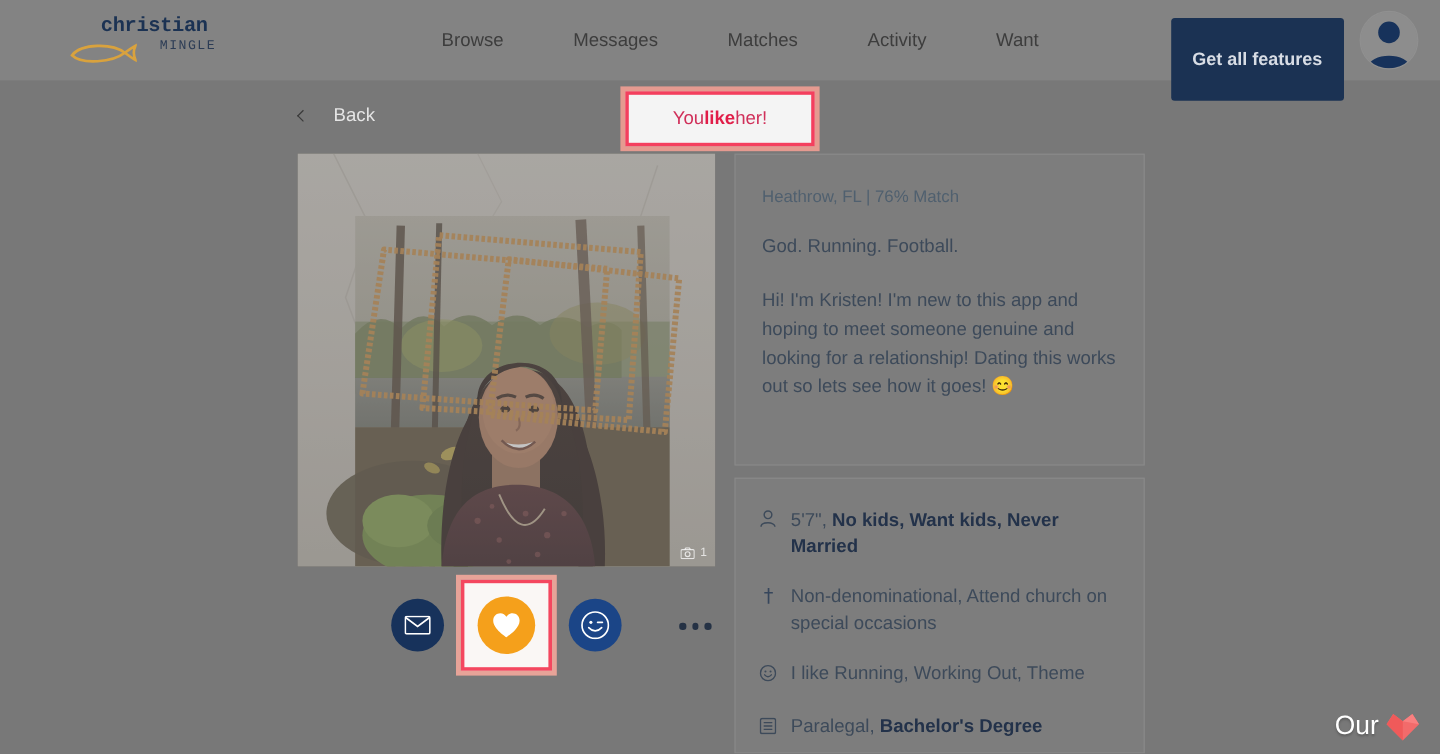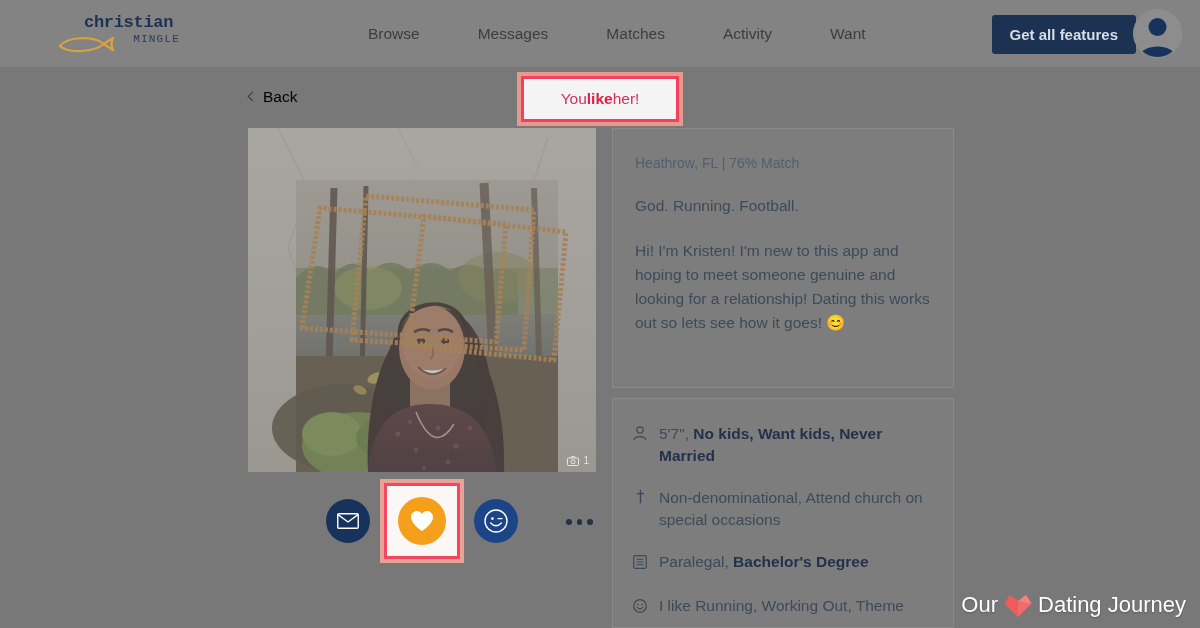--- a/index.html
+++ b/index.html
@@ -35,40 +35,40 @@
   .nav {
     position: absolute; left: 360px; top: 0;
     height: 67px; display: flex; align-items: center; gap: 42px;
   }
   .nav-item {
     font-size: 15.5px; color: #3d3d3d; cursor: pointer;
     padding: 6px 8px; white-space: nowrap; text-align: right;
   }
 
   .cta {
-    position: absolute; right: 64px; top: 15px;
+    position: absolute; right: 80px; top: 15px;
     background: #1b3253; color: #d8dde5;
     font-size: 15px; font-weight: bold;
     border: none; border-radius: 3px;
-    padding: 11px 18px; cursor: pointer;
+    padding: 26px 18px; cursor: pointer;
     white-space: nowrap;
   }
   .avatar {
     position: absolute; right: 18px; top: 9px;
     width: 49px; height: 49px; border-radius: 50%;
     background: #8c8c8c; overflow: hidden;
     border: 1px solid #909090;
   }
   .avatar svg { display: block; }
 
   
   .back {
     position: absolute; left: 249px; top: 88px;
-    display: flex; align-items: center; gap: 7px;
-    font-size: 15.5px; color: #000000; cursor: pointer;
+    display: flex; align-items: center; gap: 22px;
+    font-size: 15.5px; color: #e5e5e5; cursor: pointer;
   }
   .chev {
     display: inline-block; width: 7px; height: 7px;
     border-left: 1.6px solid #3a3a3a; border-bottom: 1.6px solid #3a3a3a;
     transform: rotate(45deg); margin-bottom: 1px;
   }
 
   .like-banner {
     position: absolute; left: 521px; top: 76px;
     width: 158px; height: 46px;
@@ -380,43 +380,42 @@
   <div class="det-row">
     <span class="det-icon">
       <span class="cross">†</span>
     </span>
     <span>Non-denominational, Attend church on special occasions</span>
   </div>
 
   <div class="det-row">
     <span class="det-icon">
       <svg width="14" height="14" viewBox="0 0 14 14">
-        <rect x="0.7" y="0.7" width="12.6" height="12.6" rx="1.6" fill="none" stroke="#3d4a5a" stroke-width="1.2"></rect>
-        <path d="M3.4 4.2 h7.2 M3.4 7 h7.2 M3.4 9.8 h7.2" stroke="#3d4a5a" stroke-width="1.1"></path>
-      </svg>
-    </span>
-    <span>
-      <span>Paralegal, </span><b>Bachelor's Degree</b>
-    </span>
-  </div>
-
-  <div class="det-row">
-    <span class="det-icon">
-      <svg width="14" height="14" viewBox="0 0 14 14">
         <circle cx="7" cy="7" r="6.3" fill="none" stroke="#3d4a5a" stroke-width="1.2"></circle>
         <circle cx="4.9" cy="5.5" r="0.85" fill="#3d4a5a"></circle>
         <circle cx="9.1" cy="5.5" r="0.85" fill="#3d4a5a"></circle>
         <path d="M4.2 8.4 q2.8 3 5.6 0" fill="none" stroke="#3d4a5a" stroke-width="1.2" stroke-linecap="round"></path>
       </svg>
     </span>
     <span>I like Running, Working Out, Theme</span>
+  </div>
+
+  <div class="det-row">
+    <span class="det-icon">
+      <svg width="14" height="14" viewBox="0 0 14 14">
+        <rect x="0.7" y="0.7" width="12.6" height="12.6" rx="1.6" fill="none" stroke="#3d4a5a" stroke-width="1.2"></rect>
+        <path d="M3.4 4.2 h7.2 M3.4 7 h7.2 M3.4 9.8 h7.2" stroke="#3d4a5a" stroke-width="1.1"></path>
+      </svg>
+    </span>
+    <span>
+      <span>Paralegal, </span><b>Bachelor's Degree</b>
+    </span>
   </div>
 </div>
 
 <div class="watermark">
   <span>Our</span>
   <svg class="wm-heart" width="30" height="26" viewBox="0 0 30 26">
     <path d="M15 25 L1.5 11.5 L7 3 L15 9 L23 3 L28.5 11.5 Z" fill="#f26b6b"></path>
     <path d="M15 25 L1.5 11.5 L7 3 L15 9 Z" fill="#ef5a5a"></path>
     <path d="M15 9 L23 3 L28.5 11.5 Z" fill="#f98080"></path>
   </svg>
-  <span>Dating Journey</span>
 </div>
 
 </body></html>

